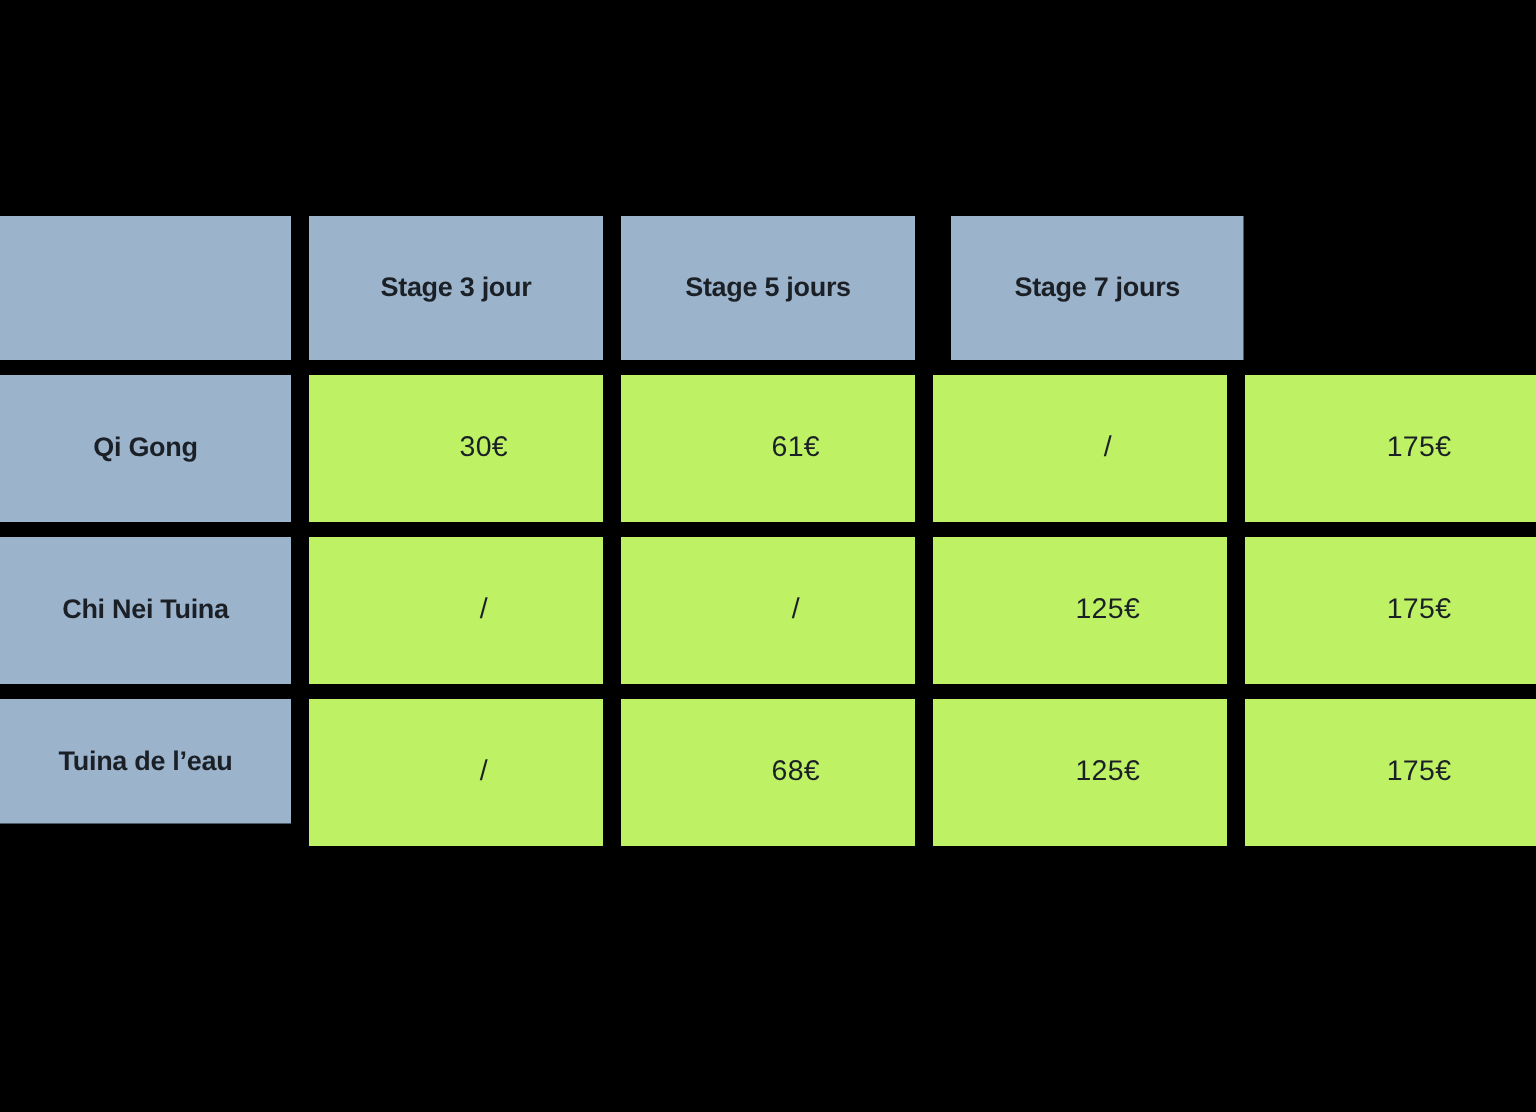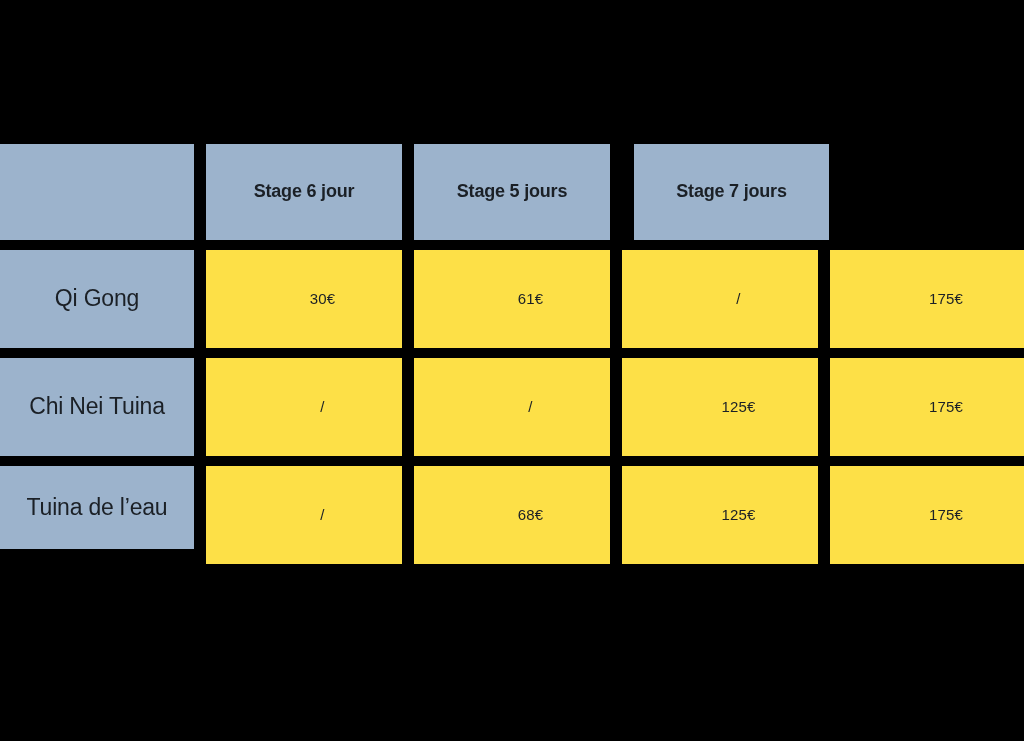--- a/index.html
+++ b/index.html
@@ -49,22 +49,22 @@
     color: #1b2026;
     text-align: center;
     line-height: 1.2;
   }
 
   
   .cell-label {
     width: 194px;
     flex: 0 0 194px;
     background: #9cb3cc;
-    font-weight: 400;
-    font-size: 23px;
+    font-weight: 700;
+    font-size: 18px;
     letter-spacing: -0.2px;
   }
 
   
   .col-gap {
     flex: 0 0 12px;
     width: 12px;
     background: #000000;
   }
 
@@ -81,23 +81,23 @@
   }
 
   .cell-head {
     background: #9cb3cc;
     font-weight: 700;
     font-size: 18px;
     letter-spacing: -0.2px;
   }
 
   .cell-data {
-    background: #fde047;
+    background: #bef264;
     font-weight: 400;
-    font-size: 15px;
+    font-size: 19px;
     letter-spacing: 0.2px;
     padding-left: 37px;
   }
 
   .cell-corner {
     background: #9cb3cc;
   }
 
   
   .row-head  .cell { height: 96px; }
@@ -109,21 +109,21 @@
 <body>
 
 <div id="canvas">
 
   <div class="pricing-table">
 
     <div class="table-row row-head">
       <div class="cell cell-label cell-corner"></div>
       <div class="col-gap"></div>
 
-      <div class="cell cell-head">Stage 6 jour</div>
+      <div class="cell cell-head">Stage 3 jour</div>
       <div class="col-gap"></div>
 
       <div class="cell cell-head">Stage 5 jours</div>
       <div class="col-gap"></div>
 
       <div class="col-gap"></div>
 
       <div class="cell cell-head cell-last">Stage 7 jours</div>
     </div>
 

